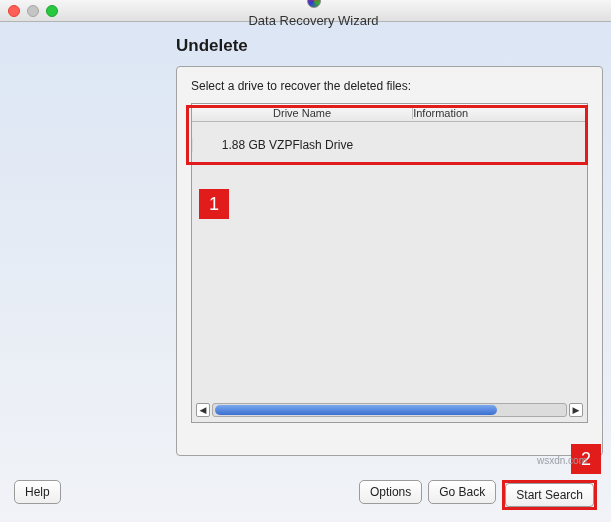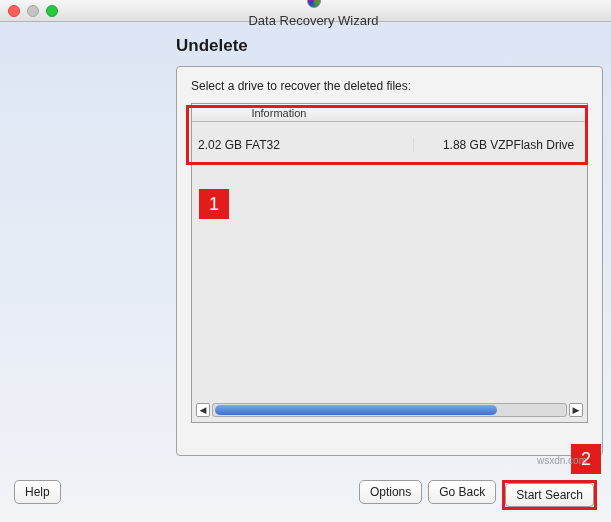--- a/index.html
+++ b/index.html
@@ -76,21 +76,21 @@
     .drive-head {
       display:flex;
       background: linear-gradient(to bottom, #f9f9f9, #e8e8e8);
       border-bottom: 1px solid #b8b8b8;
       height: 18px;
       align-items:center;
       font-size:11px;
       color:#333;
     }
     .dh-name { width:56%; text-align:center; border-right:1px solid #c0c0c0;}
-    .dh-info { width:44%; text-align:center;}
+    .dh-info { width:44%; }
     .drive-row {
       display:flex;
       height: 46px;
       align-items:center;
       background:#eaeaea;
       font-size:12px;
       color:#222;
     }
     .dr-name { width:56%; padding-left:6px; }
     .dr-info { width:44%; padding-left:16px; border-left:1px solid #dcdcdc;text-align:center;}
@@ -197,24 +197,24 @@
 </div>
 
 <div class="content">
   <div class="page-heading">Undelete</div>
 
   <div class="panel">
     <div class="instruction">Select a drive to recover the deleted files:</div>
 
     <div class="drive-table">
       <div class="drive-head">
+        <div class="dh-name">Drive Name</div>
         <div class="dh-info">Information</div>
       </div>
       <div class="drive-row">
-        <div class="dr-name">2.02 GB FAT32</div>
         <div class="dr-info">1.88 GB VZPFlash Drive</div>
       </div>
 
       <div class="hscroll">
         <div class="hs-btn">◀</div>
         <div class="hs-track">
           <div class="hs-thumb"></div>
         </div>
         <div class="hs-btn">▶</div>
       </div>

